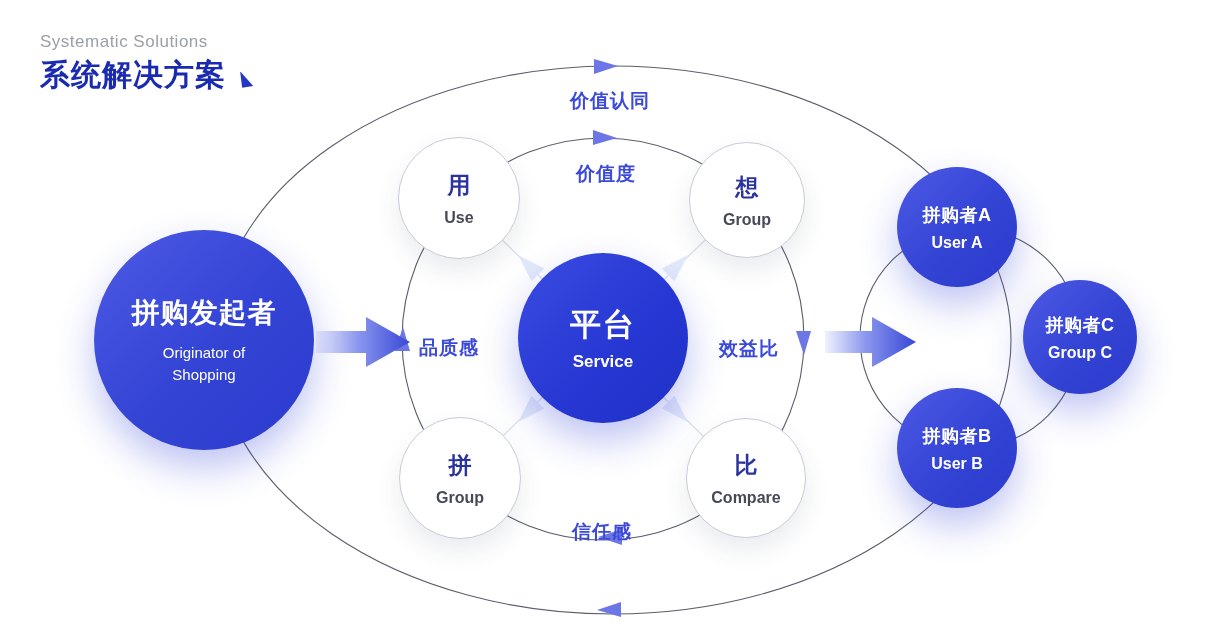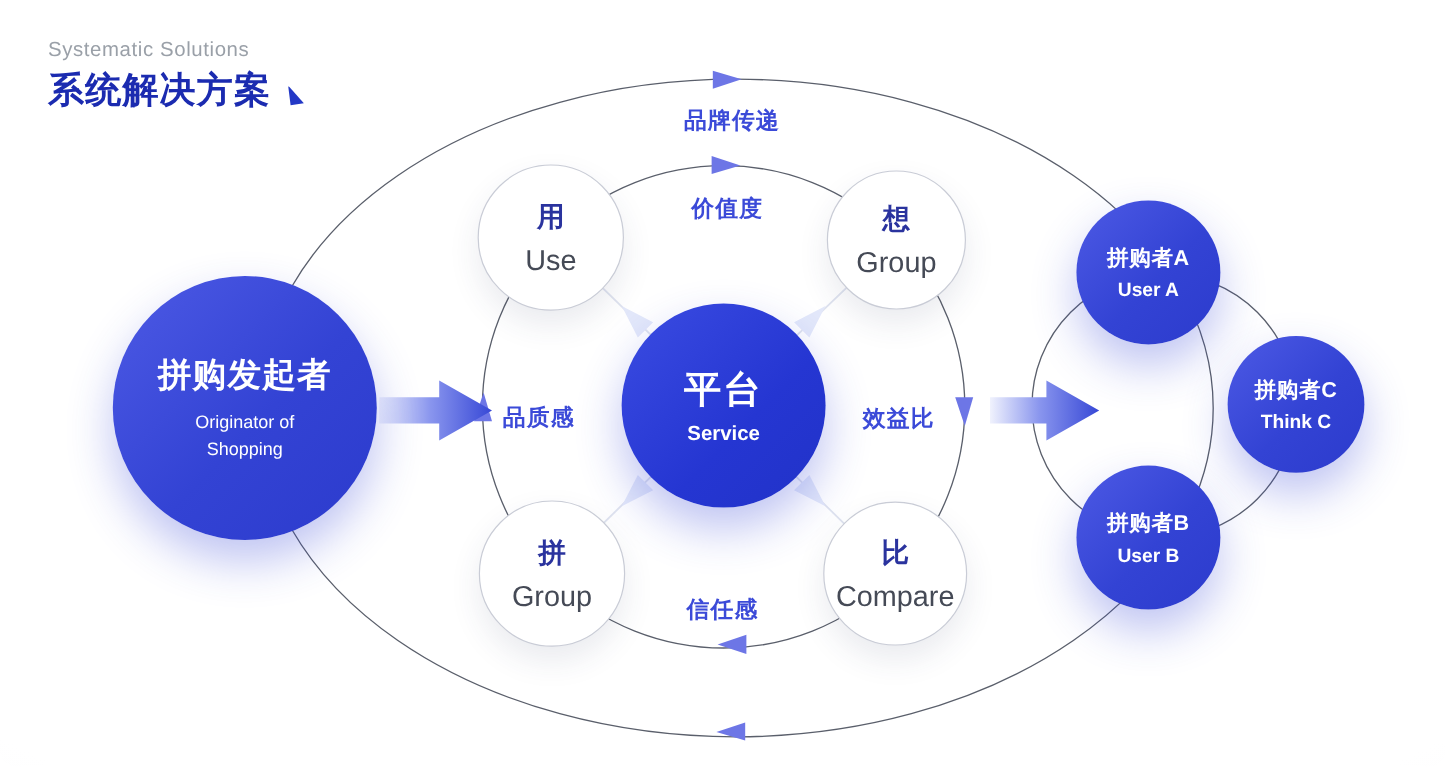--- a/index.html
+++ b/index.html
@@ -43,42 +43,42 @@
   .big-circle { left:94px; top:230px; width:220px; height:220px; }
   .big-circle .zh { font-size:28px; font-weight:bold; letter-spacing:1px; margin-bottom:10px; }
   .big-circle .en { font-size:15px; font-weight:normal; line-height:1.5; }
 
   .center-circle { left:518px; top:253px; width:170px; height:170px;
     background: linear-gradient(135deg, #3b4ce2 0%, #2536d2 60%, #2132c8 100%); }
   .center-circle .zh { font-size:31px; font-weight:bold; letter-spacing:2px; margin-bottom:6px; }
   .center-circle .en { font-size:17px; font-weight:bold; }
 
   .factor .zh { font-size:23px; font-weight:bold; color:#2a339e; margin-bottom:8px; }
-  .factor .en { font-size:24px; font-weight:normal; color:#454a56; }
+  .factor .en { font-size:16px; font-weight:bold; color:#454a56; }
   .factor-use     { left:398px; top:137px; width:122px; height:122px; }
   .factor-think   { left:689px; top:142px; width:116px; height:116px; }
   .factor-group   { left:399px; top:417px; width:122px; height:122px; }
   .factor-compare { left:686px; top:418px; width:120px; height:120px; }
 
   .user .zh { font-size:18px; font-weight:bold; margin-bottom:7px; letter-spacing:0.5px; }
   .user .en { font-size:16px; font-weight:bold; }
   .user-a { left:897px; top:167px; width:120px; height:120px; }
   .user-c { left:1023px; top:280px; width:114px; height:114px; }
   .user-b { left:897px; top:388px; width:120px; height:120px; }
 
   
   .ring-label {
     position:absolute; width:160px; text-align:center;
     color:#3b4ad8; font-weight:bold; font-size:19px; letter-spacing:1px;
   }
   .lbl-outer-top    { left:530px; top:88px; }
   .lbl-inner-top    { left:526px; top:161px; }
   .lbl-left         { left:369px; top:335px; }
   .lbl-right        { left:669px; top:336px; }
-  .lbl-inner-bottom { left:522px; top:495px;text-align:center; }
+  .lbl-inner-bottom { left:522px; top:519px;text-align:center; }
   .lbl-outer-bottom { left:526px; top:565px; }
 </style>
 </head>
 <body>
 
 <div class="stage">
 
   <svg class="layer" width="1205" height="639" viewBox="0 0 1205 639">
     <defs>
       <linearGradient id="arrowGrad" x1="0" y1="0" x2="1" y2="0">
@@ -152,32 +152,32 @@
   </div>
   <div class="circle white factor factor-group">
     <div class="zh">拼</div>
     <div class="en">Group</div>
   </div>
   <div class="circle white factor factor-compare">
     <div class="zh">比</div>
     <div class="en">Compare</div>
   </div>
 
-  <div class="ring-label lbl-outer-top">品牌传递</div>
+  <div class="ring-label lbl-outer-top">价值认同</div>
   <div class="ring-label lbl-inner-top">价值度</div>
   <div class="ring-label lbl-left">品质感</div>
   <div class="ring-label lbl-right">效益比</div>
   <div class="ring-label lbl-inner-bottom">信任感</div>
 
   <div class="circle blue user user-a">
     <div class="zh">拼购者A</div>
     <div class="en">User A</div>
   </div>
   <div class="circle blue user user-c">
     <div class="zh">拼购者C</div>
-    <div class="en">Think C</div>
+    <div class="en">Group C</div>
   </div>
   <div class="circle blue user user-b">
     <div class="zh">拼购者B</div>
     <div class="en">User B</div>
   </div>
 
 </div>
 
 </body></html>

